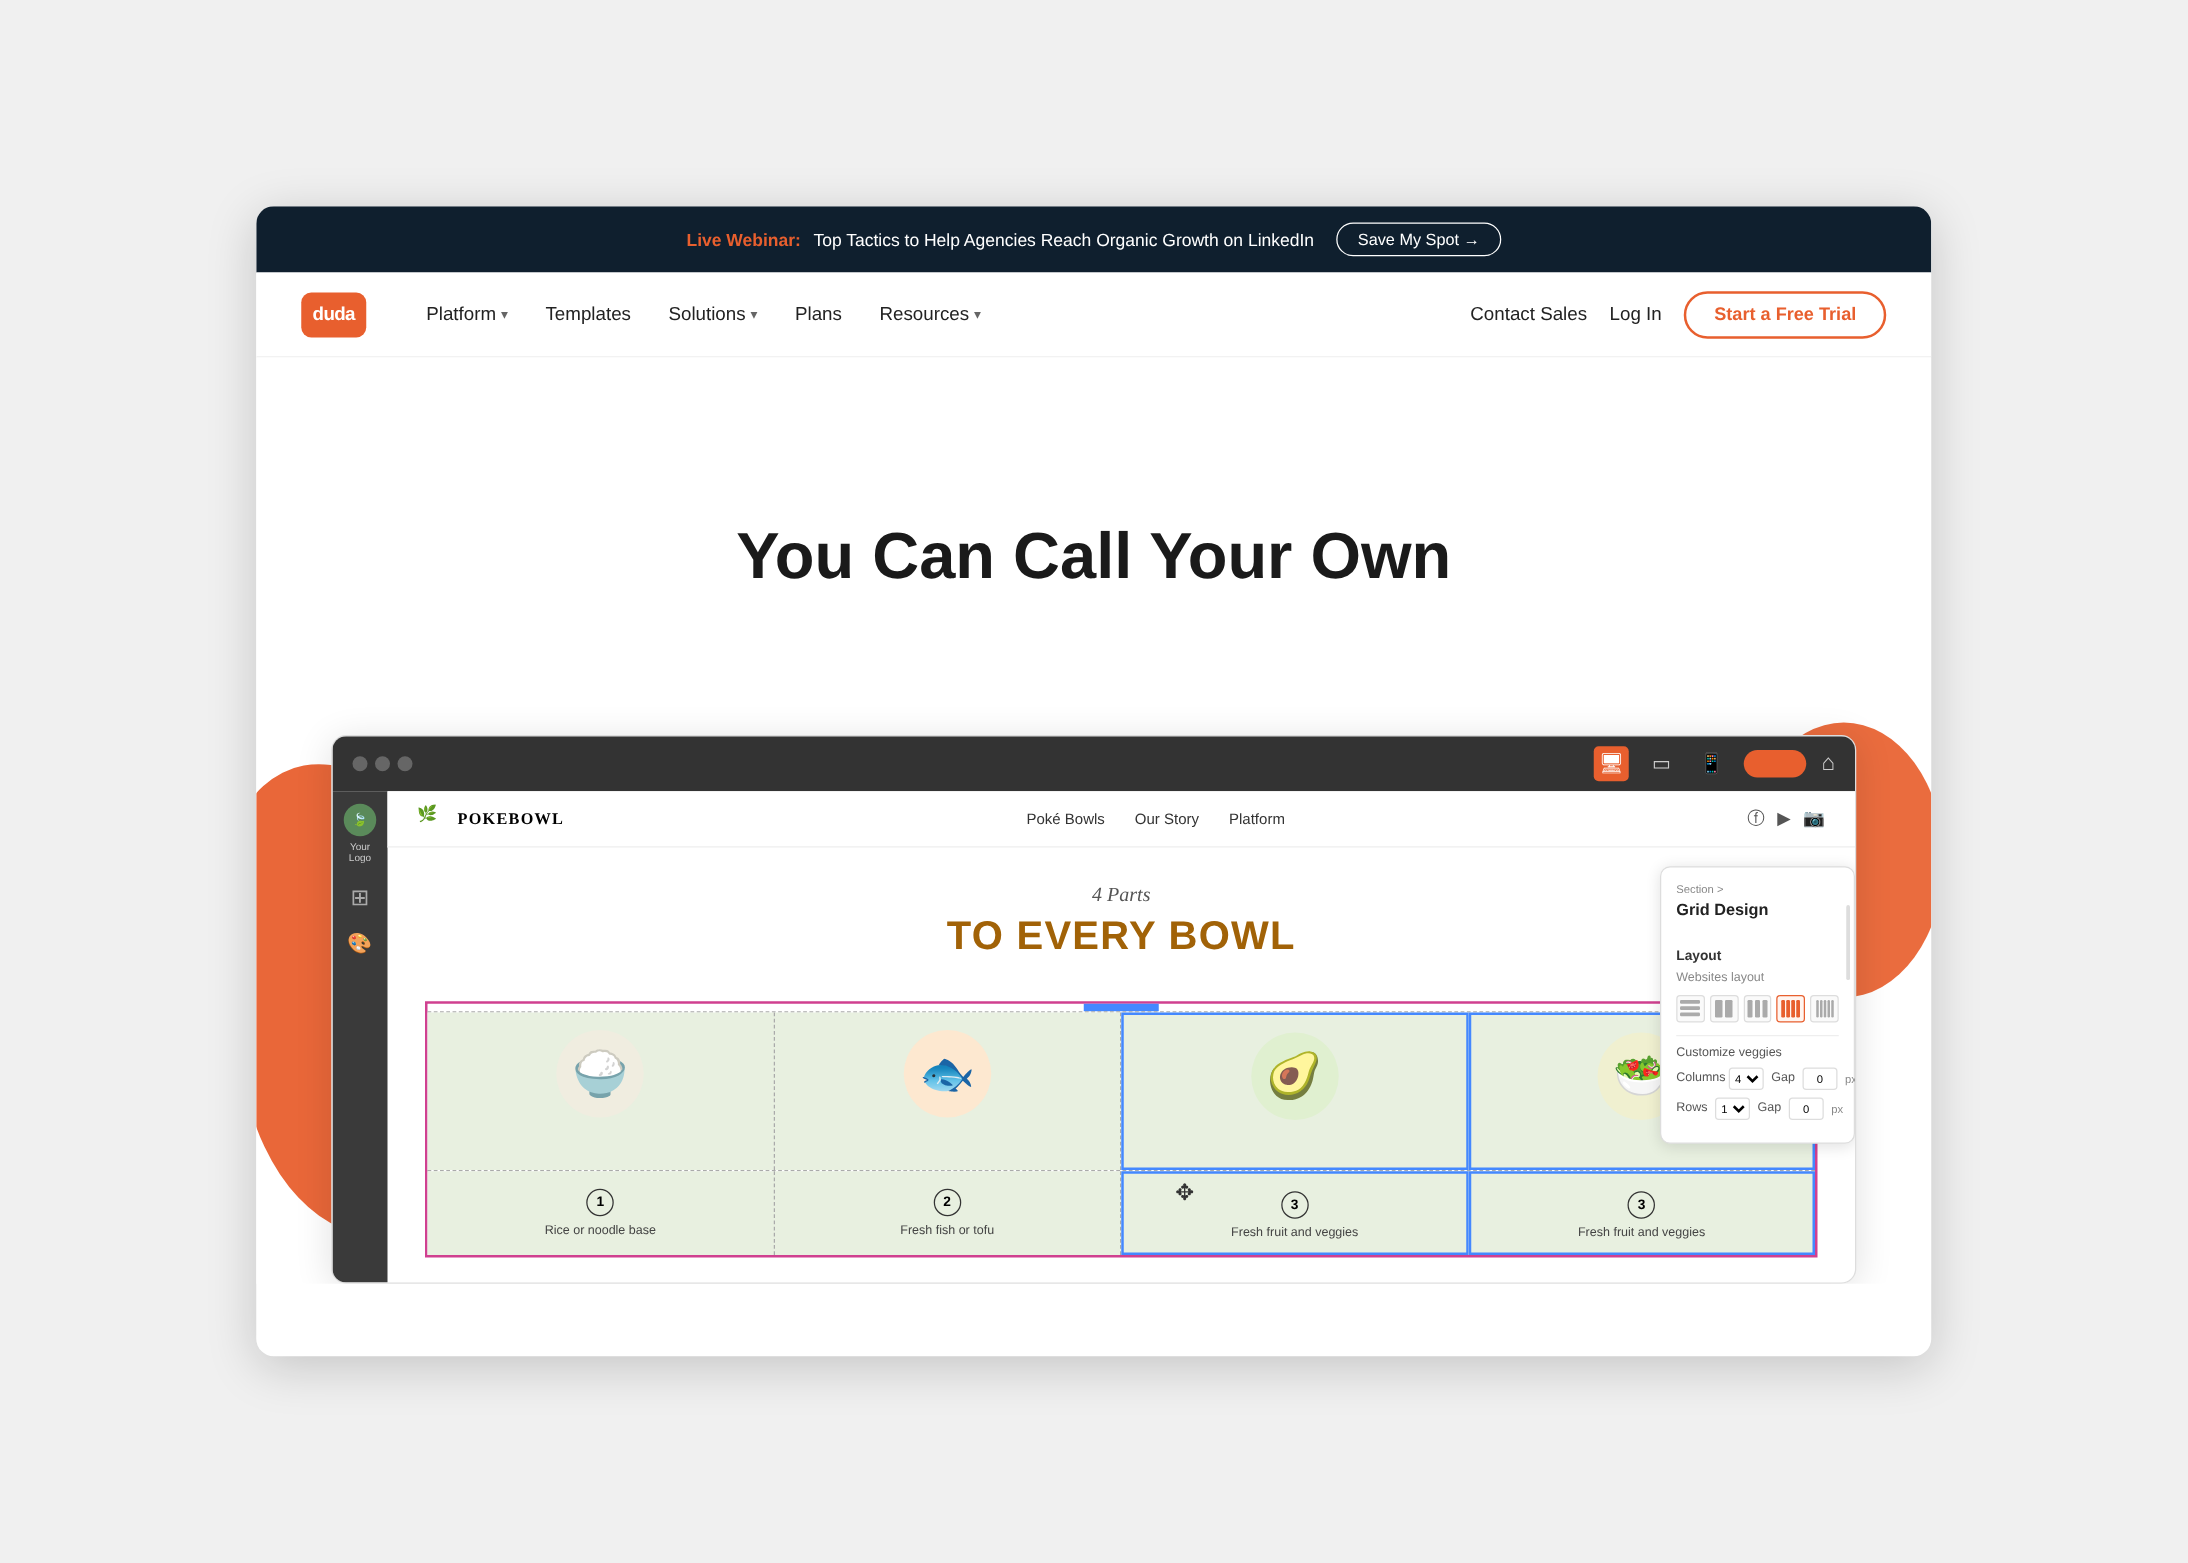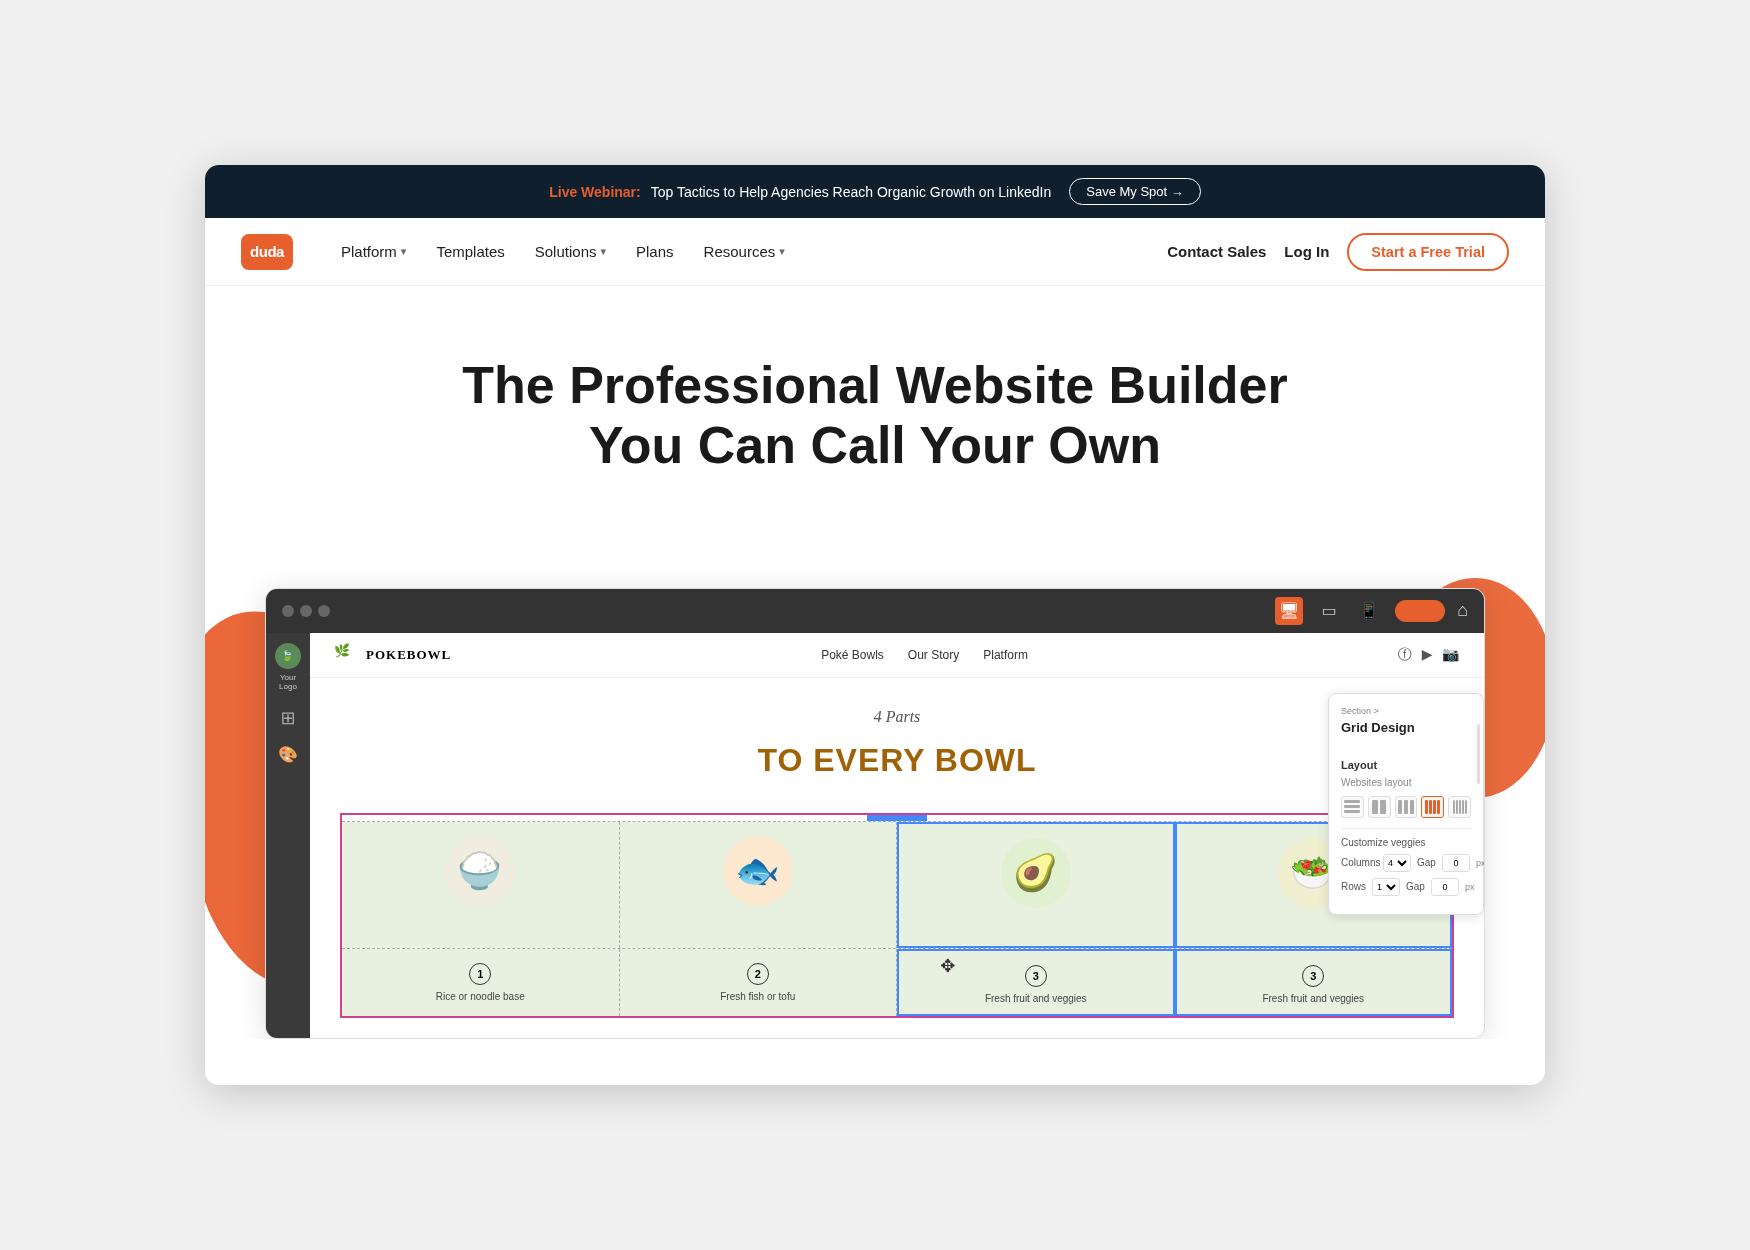--- a/index.html
+++ b/index.html
@@ -102,21 +102,21 @@
     }
     .nav-right {
       display: flex;
       align-items: center;
       gap: 18px;
     }
     .nav-contact, .nav-login {
       font-size: 15px;
       color: #222;
       cursor: pointer;
-      font-weight: 700;
+      font-weight: 400;
     }
     .nav-trial-btn {
       border: 2px solid #e85f2e;
       color: #e85f2e;
       background: #fff;
       border-radius: 24px;
       padding: 9px 22px;
       font-size: 14.5px;
       font-weight: 600;
       cursor: pointer;
@@ -282,21 +282,21 @@
 
     
     .bowl-content {
       padding: 30px 20px 20px;
       text-align: center;
     }
     .bowl-sub {
       font-family: 'Segoe Script', cursive, serif;
       font-size: 16px;
       color: #555;
-      margin-bottom: 16px;
+      margin-bottom: 4px;
       font-style: italic;
     }
     .bowl-title {
       font-size: 32px;
       font-weight: 900;
       color: #a16207;
       text-transform: uppercase;
       letter-spacing: 1px;
       margin-bottom: 34px;
     }
@@ -512,21 +512,21 @@
     </div>
     <div class="nav-right">
       <span class="nav-contact">Contact Sales</span>
       <span class="nav-login">Log In</span>
       <button class="nav-trial-btn">Start a Free Trial</button>
     </div>
   </nav>
 
   <div class="hero">
     <h1 class="hero-title">
-      <span>The Professional Website Builder</span><br>
+      <br>
       <span>You Can Call Your Own</span>
     </h1>
   </div>
 
   <div class="builder-section">
 
     <div class="blob-left"></div>
     <div class="blob-right"></div>
 
     <div class="builder-window">

